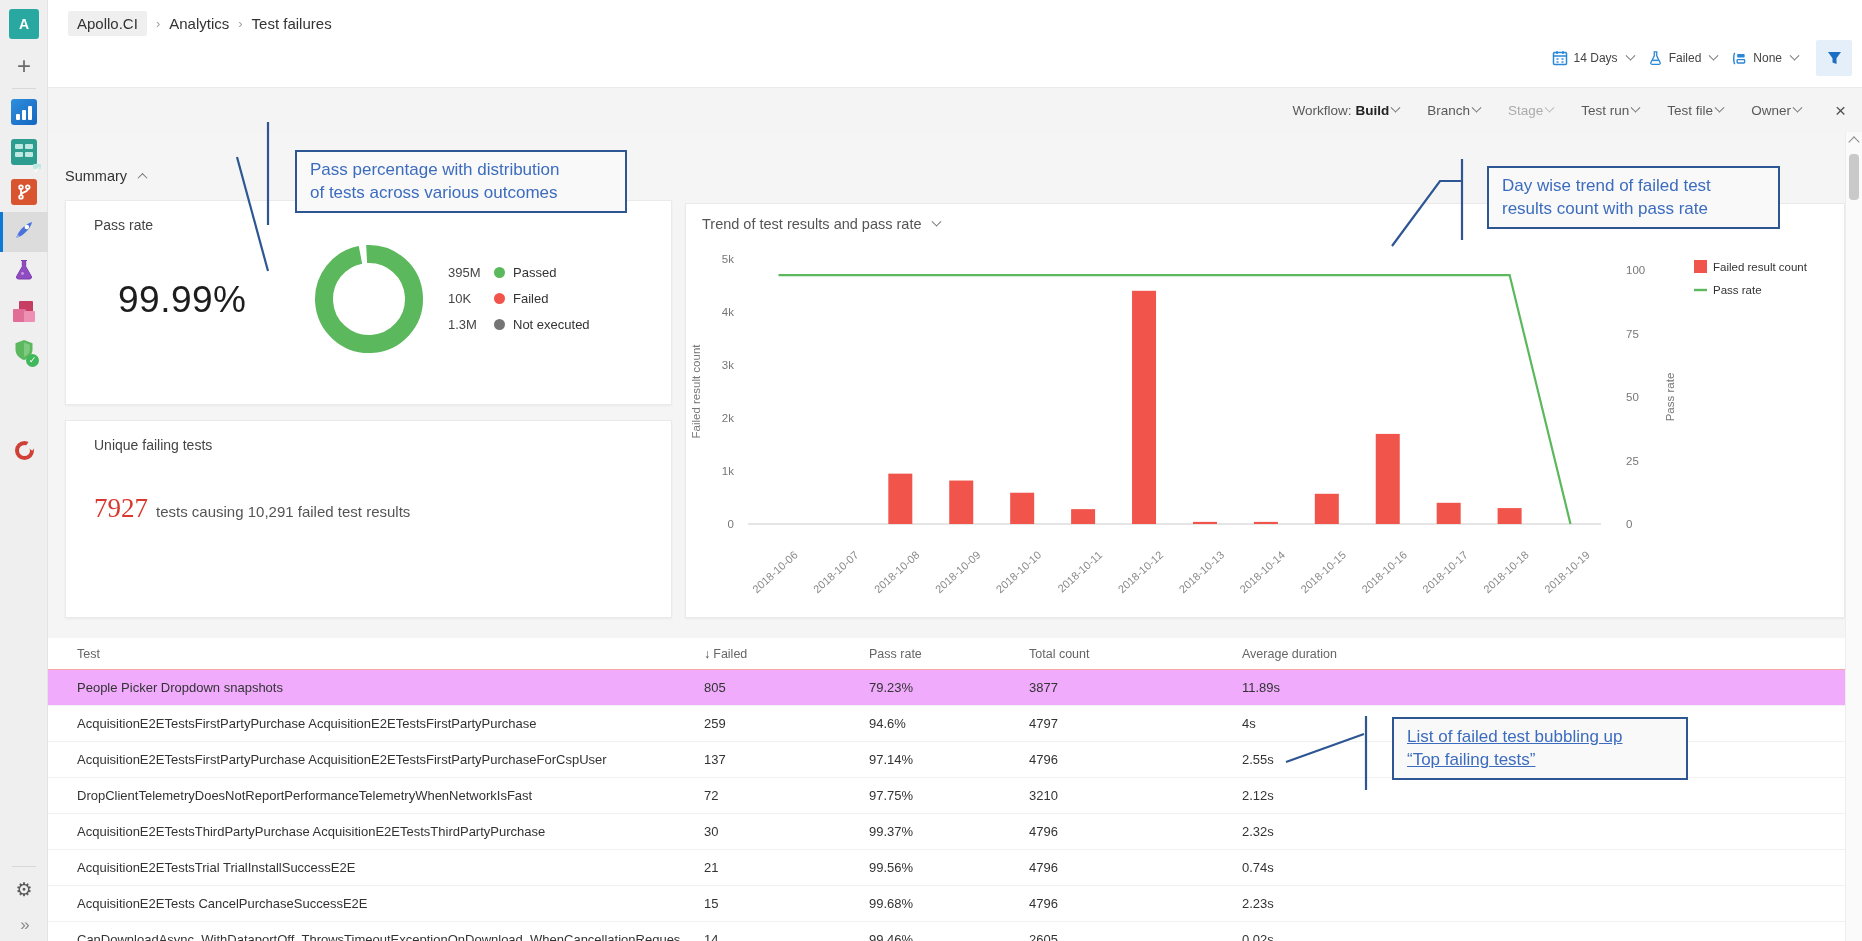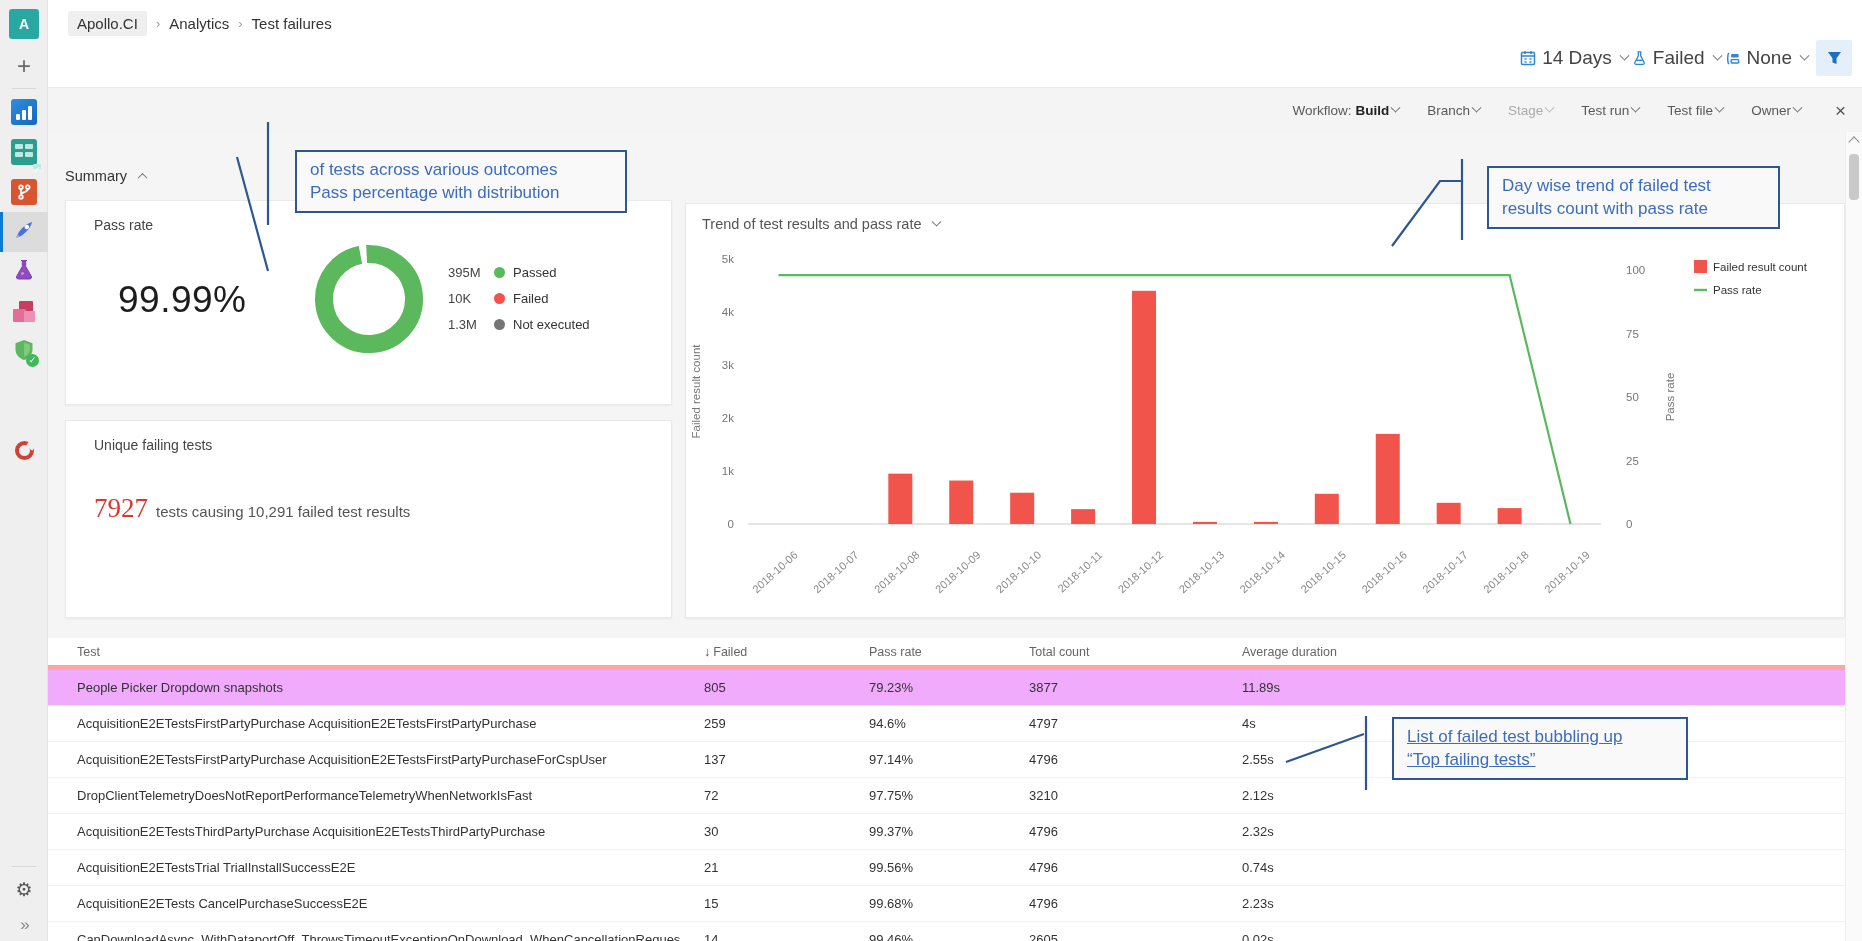--- a/index.html
+++ b/index.html
@@ -30,21 +30,21 @@
   .ring::after{content:"";position:absolute;right:-5px;top:-3px;width:8px;height:7px;background:#efefef;transform:rotate(35deg);}
   .gearbtn{position:absolute;left:0;top:872px;width:48px;height:34px;display:flex;align-items:center;justify-content:center;color:#585858;font-size:19px;cursor:pointer;}
   .expand{position:absolute;left:0;top:912px;width:48px;height:26px;display:flex;align-items:center;justify-content:center;color:#8a8a8a;font-size:17px;cursor:pointer;letter-spacing:-2px;}
 
   
   .topzone{position:absolute;left:48px;top:0;width:1814px;height:88px;background:#fff;border-bottom:1px solid #eaeaea;}
   .crumbs{position:absolute;left:20px;top:11px;display:flex;align-items:center;font-size:15px;color:#333;}
   .crumb-chip{background:#efefef;padding:4px 9px;border-radius:2px;cursor:pointer;}
   .crumb-sep{color:#a0a0a0;margin:0 9px;font-size:13px;}
   .crumb{cursor:pointer;}
-  .filters1{position:absolute;right:10px;top:40px;display:flex;align-items:center;gap:0;font-size:19px;color:#444;}
+  .filters1{position:absolute;right:10px;top:40px;display:flex;align-items:center;gap:10px;font-size:12px;color:#444;}
   .f1item{display:flex;align-items:center;gap:6px;cursor:pointer;padding:4px 2px;}
   .chev{display:inline-block;width:7px;height:7px;border-right:1.4px solid #777;border-bottom:1.4px solid #777;transform:rotate(45deg) translate(-2px,-2px);margin-left:3px;}
   .chev.up{transform:rotate(225deg) translate(-1px,-1px);}
   .funnel-btn{width:36px;height:36px;background:#e4effa;border-radius:2px;display:flex;align-items:center;justify-content:center;cursor:pointer;margin-left:6px;}
 
   
   .filterband{position:absolute;left:48px;top:88px;width:1814px;height:44px;background:#f4f4f4;display:flex;align-items:center;justify-content:flex-end;font-size:13.5px;color:#595959;}
   .fb-item{display:flex;align-items:center;margin-right:28px;cursor:pointer;white-space:nowrap;}
   .fb-item b{color:#222;margin-left:4px;font-weight:bold;}
   .fb-item.dim{color:#ababab;}
@@ -69,21 +69,21 @@
   .uft-line{position:absolute;left:28px;top:72px;display:flex;align-items:baseline;gap:8px;}
   .uft-num{font-size:27px;color:#d8382e;font-family:Liberation Serif, serif;}
   .uft-desc{font-size:15px;color:#555;}
   #card-trend{left:637px;top:71px;width:1160px;height:415px;}
   .trend-title{position:absolute;left:16px;top:12px;display:flex;align-items:center;gap:8px;font-size:14.5px;color:#555;cursor:pointer;}
   #trend-svg{position:absolute;left:0;top:0;}
 
   
   .tableblock{position:absolute;left:0;top:506px;width:1797px;height:303px;background:#fff;overflow:hidden;}
   .tgrid{display:grid;grid-template-columns:627px 165px 160px 213px 1fr;align-items:center;padding-left:29px;}
-  .thead{height:32px;font-size:12.5px;color:#666;border-bottom:5px solid #fca5a5;cursor:pointer;}
+  .thead{height:32px;font-size:12.5px;color:#666;border-bottom:1px solid #fca5a5;cursor:pointer;}
   .trow{height:36px;font-size:13px;color:#333;border-bottom:1px solid #f1f1f1;cursor:pointer;}
   .trow.hl{background:#f0abfc;}
   .tcell{overflow:hidden;white-space:nowrap;text-overflow:clip;padding-right:14px;}
   .sort-ic{margin-right:3px;color:#555;}
 
   
   .vscroll{position:absolute;right:0;top:132px;width:17px;height:809px;background:#fafafa;border-left:1px solid #ededed;}
   .vs-up{position:absolute;top:6px;left:4px;width:8px;height:8px;border-left:1.5px solid #8a8a8a;border-top:1.5px solid #8a8a8a;transform:rotate(45deg);cursor:pointer;}
   .vs-thumb{position:absolute;top:22px;left:3px;width:10px;height:46px;background:#c9c9c9;border-radius:4px;cursor:pointer;}
 
@@ -419,22 +419,22 @@
       <g stroke="#2d5692" stroke-width="2.2" fill="none">
         <path d="M268 122 L268 225"></path>
         <path d="M237 157 L268 271"></path>
         <path d="M1462 159 L1462 240"></path>
         <path d="M1392 246 L1440 181 L1462 181"></path>
         <path d="M1366 716 L1366 790"></path>
         <path d="M1286 762 L1364 734"></path>
       </g>
     </svg>
     <div class="ann" style="left:295px;top:150px;width:332px;">
-      <div>of tests across various outcomes</div>
-        <div>Pass percentage with distribution</div>
+      <div>Pass percentage with distribution</div>
+        <div>of tests across various outcomes</div>
     </div>
     <div class="ann" style="left:1487px;top:166px;width:293px;">
       <div>Day wise trend of failed test</div>
         <div>results count with pass rate</div>
     </div>
     <div class="ann" style="left:1392px;top:717px;width:296px;text-decoration:underline;">
       <div>List of failed test bubbling up</div>
         <div>“Top failing tests”</div>
     </div>
   </div>

